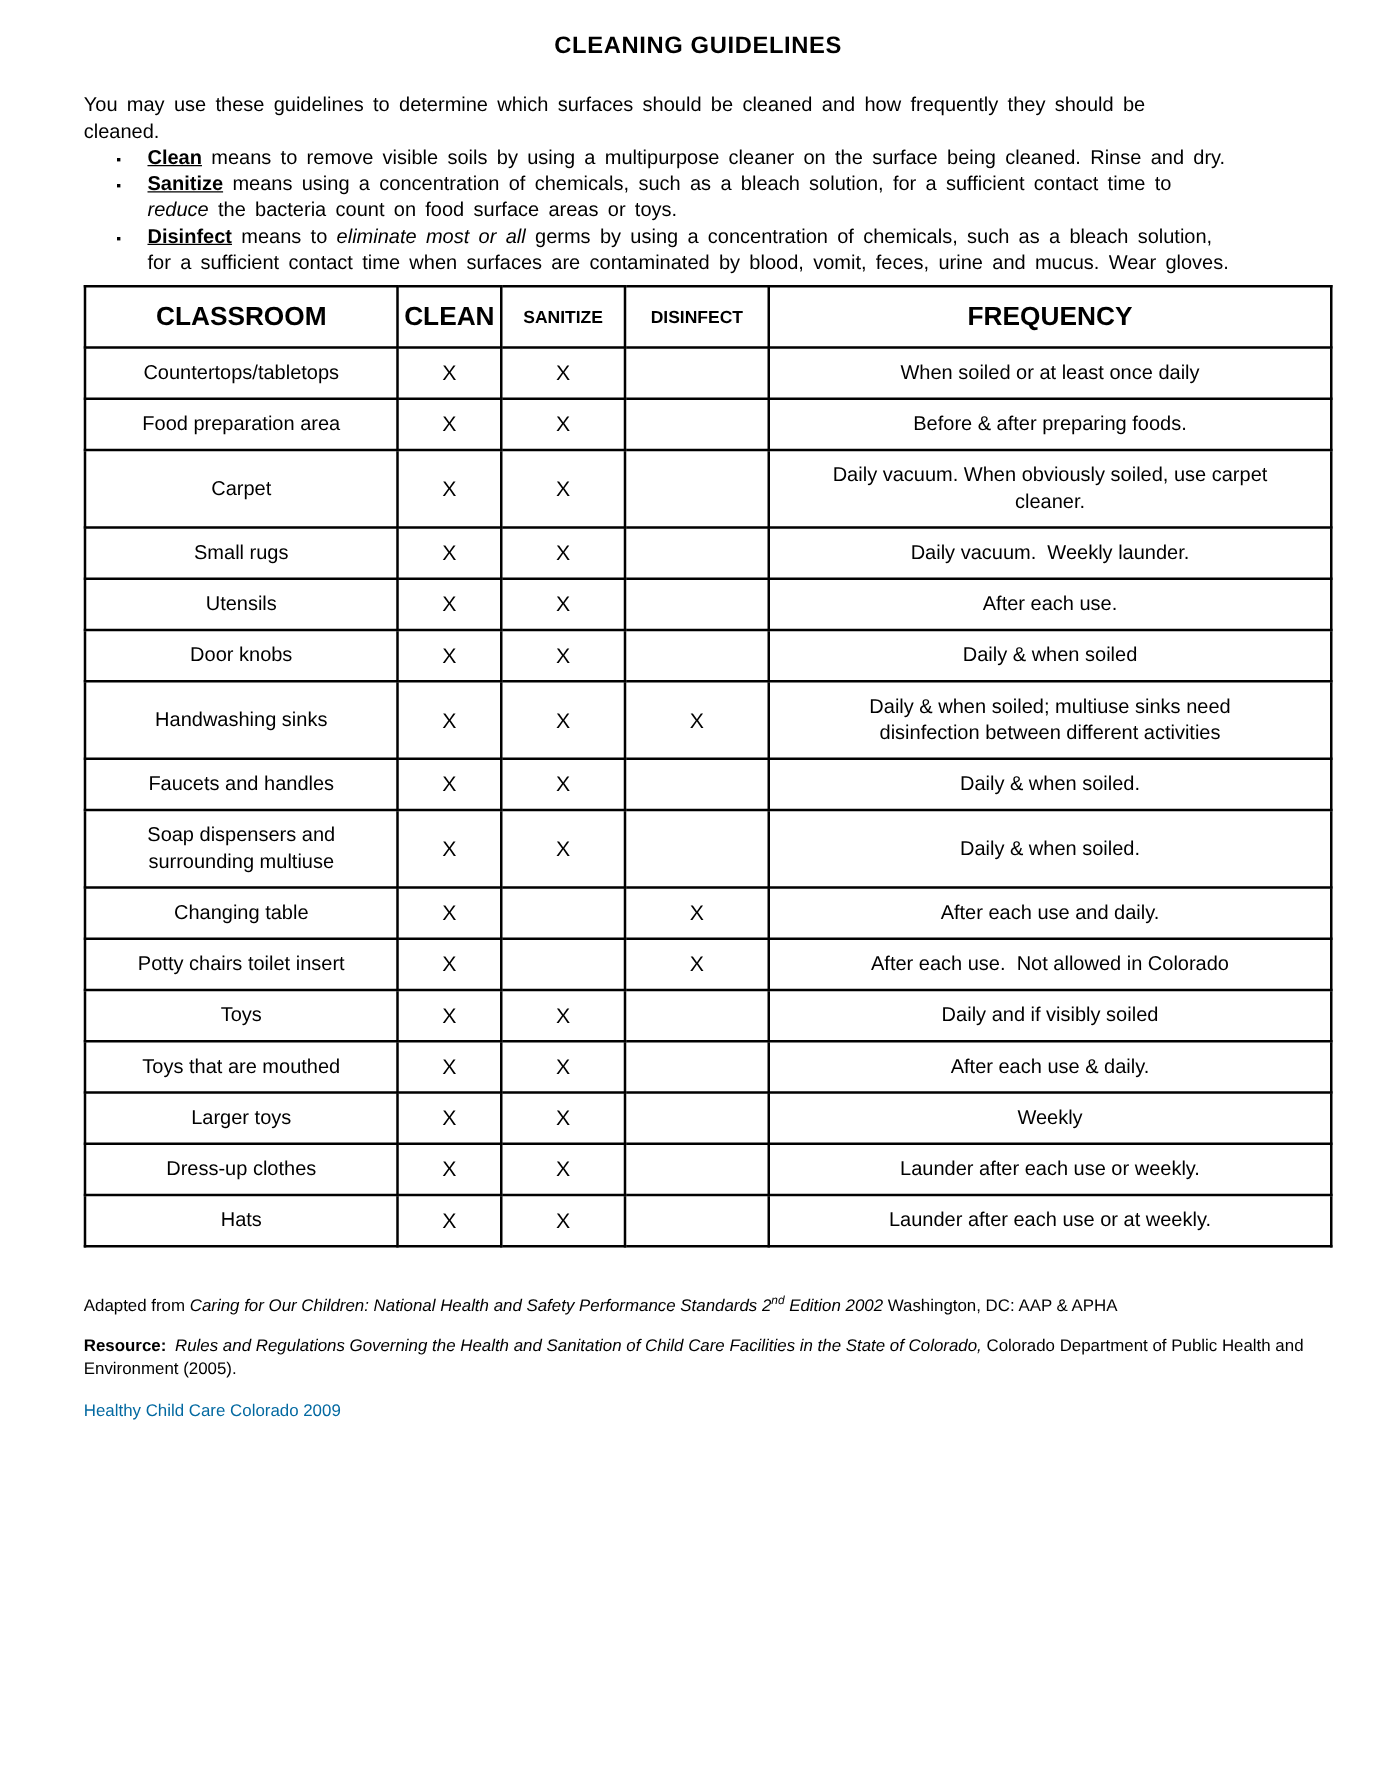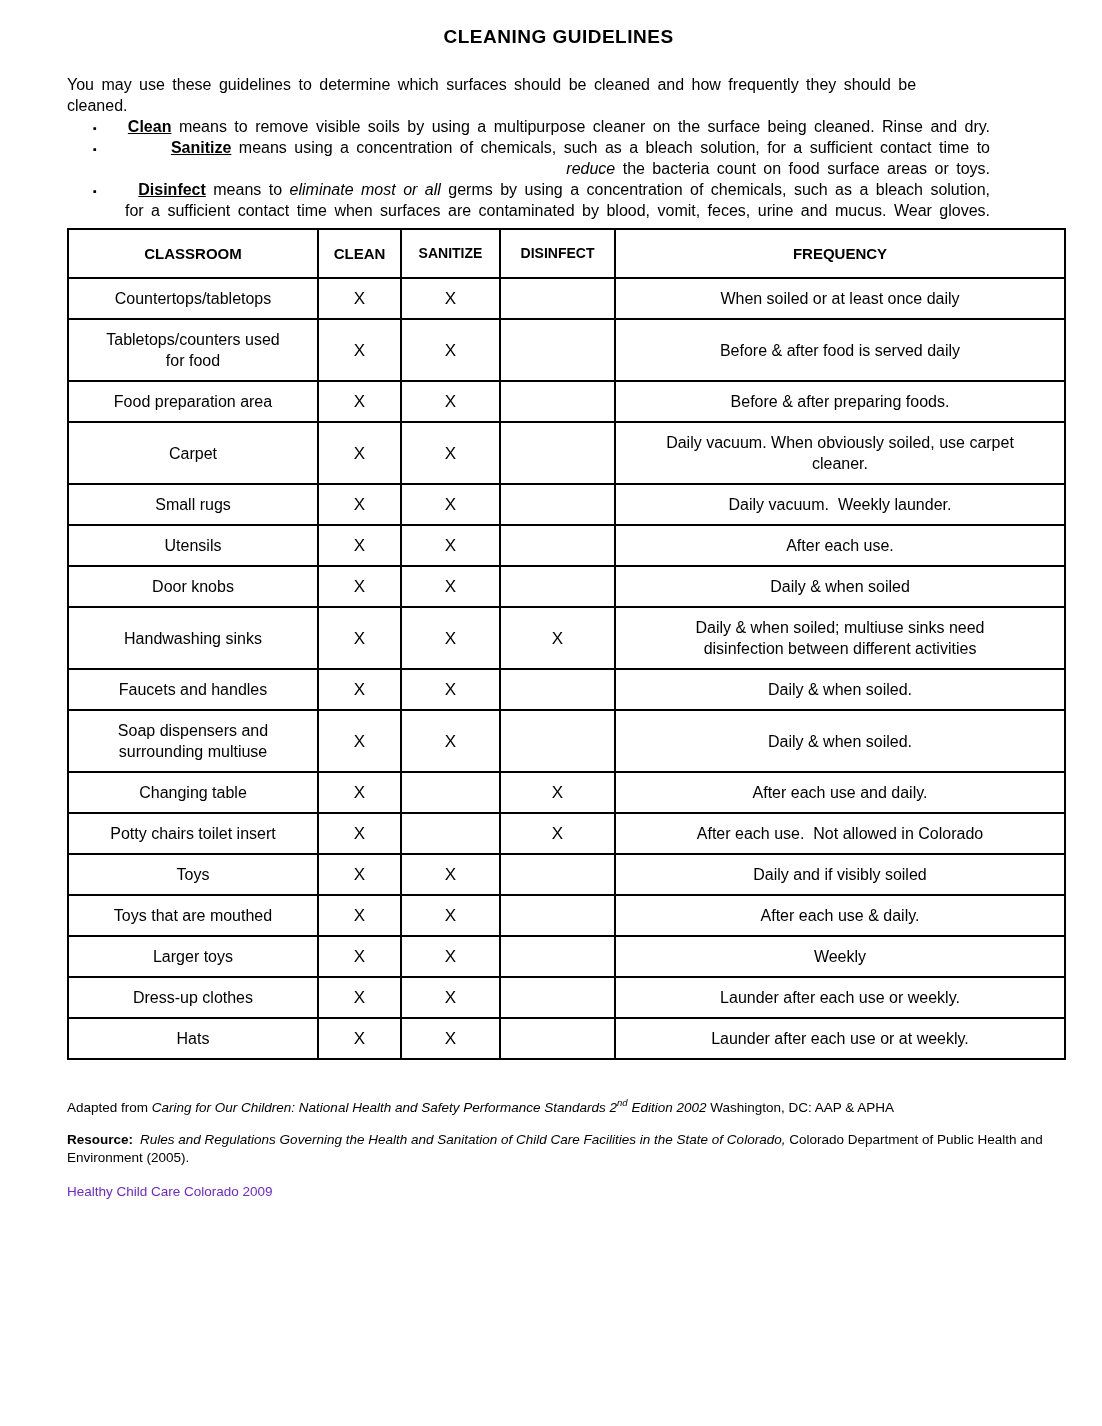--- a/index.html
+++ b/index.html
@@ -33,21 +33,20 @@
     line-height: 21px;
     word-spacing: 3px;
     width: 912px;
     margin: 0;
   }
   ul.def-list {
     list-style: none;
     margin: 0;
     padding: 0 0 0 51px;
     width: 872px;
-    text-align: right;
   }
   ul.def-list li {
     position: relative;
     font-size: 16px;
     line-height: 21px;
     word-spacing: 3px;
   }
   ul.def-list li::before {
     content: "▪";
     position: absolute;
@@ -66,21 +65,21 @@
     table-layout: fixed;
     width: 997px;
     margin-top: 7px;
   }
   table.guide th, table.guide td {
     border: 2px solid #000000;
     text-align: center;
     vertical-align: middle;
   }
   table.guide th {
-    font-size: 15px;
+    font-size: 21px;
     font-weight: bold;
     padding: 14px 4px;
     line-height: 19px;
   }
   table.guide th.small { font-size: 14px; }
   table.guide td {
     font-size: 16px;
     line-height: 21px;
     padding: 9px 10px;
     white-space: pre-wrap;
@@ -94,21 +93,21 @@
     font-size: 13.5px;
     line-height: 18px;
     margin: 0 0 14px 0;
   }
   .foot .res-label { font-weight: bold; margin-right: 7px; }
   .foot i { font-style: italic; }
   .sup {
     vertical-align: super;
     font-size: 9.5px;
   }
-  .credit { margin-top: 16px; color: #6d28d9; }
+  .credit { margin-top: 16px; color: #0369a1; }
 </style>
 </head>
 <body>
 
 <div class="page">
 
   <h1 class="doc-title">CLEANING GUIDELINES</h1>
 
   <p class="intro">You may use these guidelines to determine which surfaces should be cleaned and how frequently they should be cleaned.</p>
 
@@ -137,27 +136,20 @@
     </thead>
     <tbody>
         <tr>
           <td class="col-classroom">Countertops/tabletops</td>
           <td class="col-mark">X</td>
           <td class="col-mark">X</td>
           <td class="col-mark"></td>
           <td class="col-frequency">When soiled or at least once daily</td>
         </tr>
         <tr>
-          <td class="col-classroom">Tabletops/counters used for food</td>
-          <td class="col-mark">X</td>
-          <td class="col-mark">X</td>
-          <td class="col-mark"></td>
-          <td class="col-frequency">Before &amp; after food is served daily</td>
-        </tr>
-        <tr>
           <td class="col-classroom">Food preparation area</td>
           <td class="col-mark">X</td>
           <td class="col-mark">X</td>
           <td class="col-mark"></td>
           <td class="col-frequency">Before &amp; after preparing foods.</td>
         </tr>
         <tr>
           <td class="col-classroom">Carpet</td>
           <td class="col-mark">X</td>
           <td class="col-mark">X</td>

